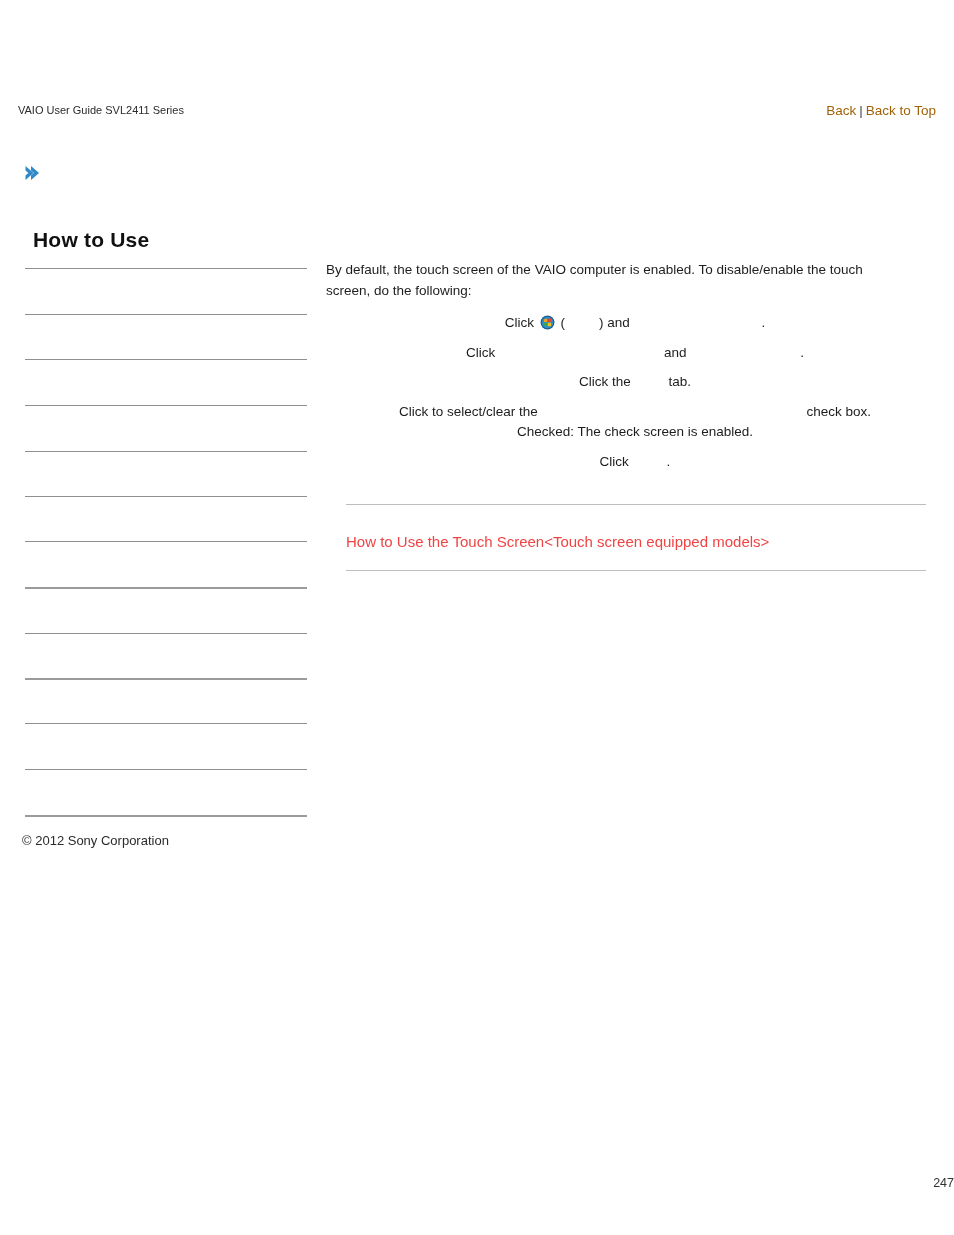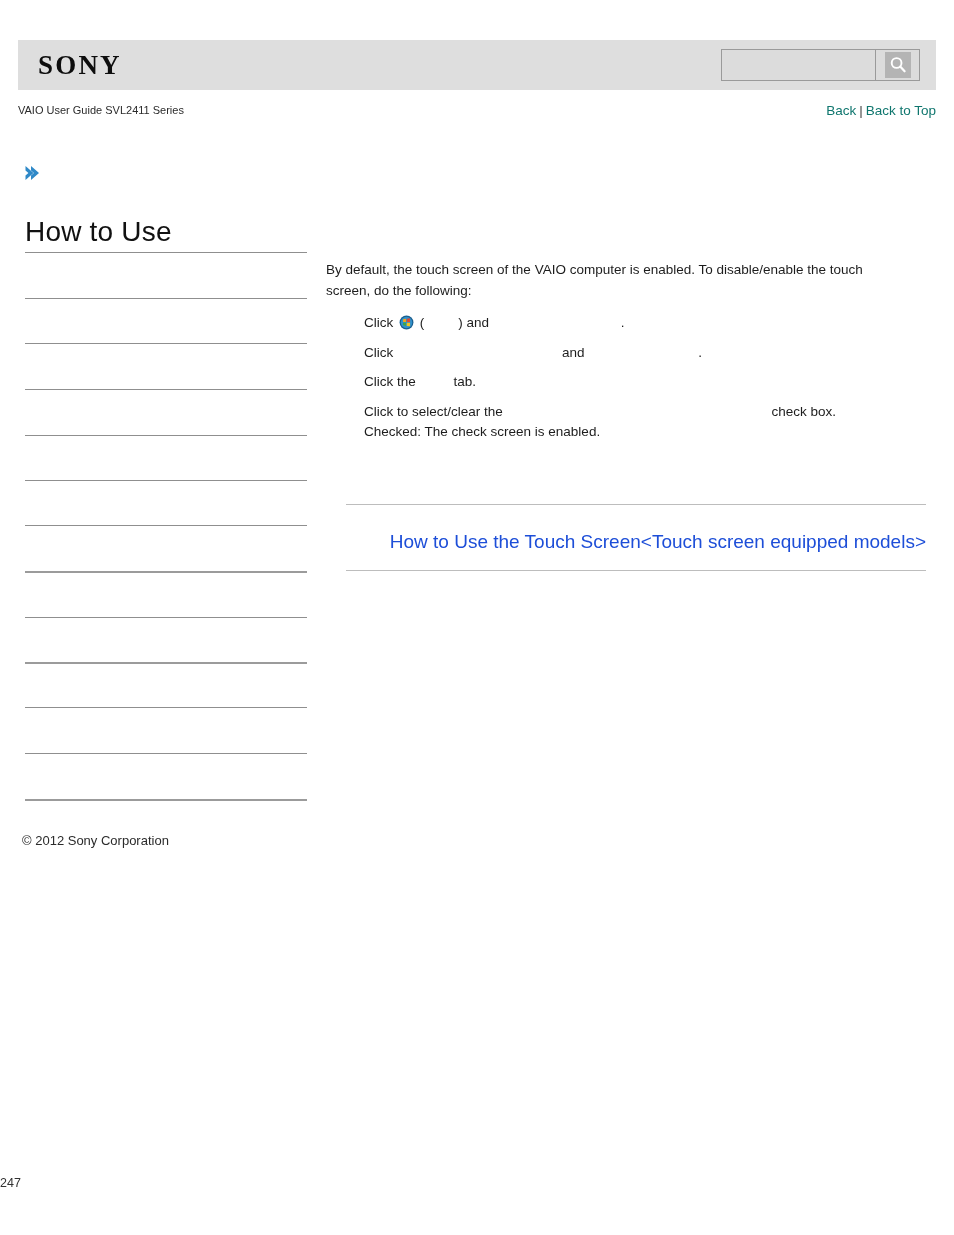--- a/index.html
+++ b/index.html
@@ -112,21 +112,21 @@
   .nav-links {
     position: absolute;
     right: 0;
     top: 0;
     font-size: 13.5px;
     line-height: 19px;
     white-space: nowrap;
     color: #1a73c7;
   }
   .nav-links a {
-    color: #0f766e;
+    color: #a16207;
     text-decoration: none;
     cursor: pointer;
   }
   .nav-links .sep {
     color: #444;
     padding: 0 3px;
   }
 
   
   .chevron-row {
@@ -143,25 +143,25 @@
   }
 
   
   .sidebar {
     position: absolute;
     left: 25px;
     top: 218px;
     width: 282px;
   }
   .sidebar-heading {
-    font-size: 28px;
-    font-weight: normal;
+    font-size: 21px;
+    font-weight: bold;
     color: #111111;
     line-height: 28px;
-    margin: 0;
+    margin: 8px;
     padding: 0 0 6px 0;
     letter-spacing: 0.2px;
   }
   .nav-list {
     list-style: none;
     margin: 0;
     padding: 0;
   }
   .nav-item {
     position: relative;
@@ -203,20 +203,21 @@
     font-size: 13.5px;
     line-height: 20.5px;
     color: #1d1d1d;
     margin: 0;
     width: 570px;
   }
   .steps {
     list-style: none;
     margin: 12px 0 0 0;
     padding: 0 0 0 38px;
+    text-align: center;
   }
   .step {
     font-size: 13.5px;
     line-height: 20.5px;
     color: #1d1d1d;
     margin-bottom: 9px;
     white-space: pre-wrap;
   }
   .step:last-child { margin-bottom: 0; }
   .step .sub {
@@ -243,60 +244,44 @@
     height: 0;
   }
   .rule-top   { position: absolute; left: 346px; top: 504px; width: 580px; }
   .rule-bottom{ position: absolute; left: 346px; top: 570px; width: 580px; }
 
   .related-link {
     position: absolute;
     left: 346px;
     top: 532px;
     width: 580px;
-    font-size: 19px;
+    font-size: 15px;
     line-height: 19px;
-    color: #1d4ed8;
+    color: #ef4444;
     text-decoration: none;
     cursor: pointer;
     white-space: nowrap;
-    text-align: right;
   }
 
   
   .page-number {
     position: absolute;
     left: 0;
     top: 1176px;
     width: 954px;
-    text-align: left;
+    text-align: right;
     font-size: 12.5px;
     color: #333333;
   }
 </style>
 </head>
 <body>
 
 <div class="page">
 
-  <div class="header-band">
-    <div class="sony-logo">SONY</div>
-
-    <div class="search-wrap">
-      <input class="search-input" type="text" placeholder="" value="" style="">
-      <button class="search-btn">
-        <span class="glyph-box">
-          <svg width="20" height="20" viewBox="0 0 20 20" aria-hidden="true">
-            <circle cx="8.6" cy="8" r="4.9" fill="none" stroke="#ffffff" stroke-width="1.9"></circle>
-            <line x1="12.2" y1="11.6" x2="16.6" y2="16.3" stroke="#ffffff" stroke-width="2.2" stroke-linecap="round"></line>
-          </svg>
-        </span>
-      </button>
-    </div>
-  </div>
 
   <div class="title-row">
     <div class="guide-title">VAIO User Guide SVL2411 Series</div>
     <div class="nav-links">
       <a href="#">Back</a><span class="sep">|</span><a href="#">Back to Top</a>
     </div>
   </div>
 
   <div class="chevron-row">
     <span class="chevron-icon">
@@ -367,20 +352,21 @@
               <path d="M4.3 8.2 L7.5 8.2 L7.5 11.5 L4.3 11.0 Z" fill="#3fa64a"></path>
               <path d="M8.3 8.2 L11.8 8.2 L11.8 12.1 L8.3 11.6 Z" fill="#f2c31c"></path>
             </svg></span><span> (</span><span class="gap-sm"></span><span>) and </span><span class="gap-lg"></span><span>.</span></li>
 
       <li class="step"><span>Click </span><span class="gap-xl"></span><span>and </span><span class="gap-md"></span><span>.</span></li>
 
       <li class="step"><span>Click the </span><span class="gap-sm"></span><span>tab.</span></li>
 
       <li class="step"><span>Click to select/clear the </span><span class="gap-xxl"></span><span>check box.</span><span class="sub">Checked: The check screen is enabled.</span></li>
 
+      <li class="step"><span>Click </span><span class="gap-sm"></span><span>.</span></li>
 
     </ol>
   </div>
 
   <hr class="hr-rule rule-top">
 
   <a class="related-link" href="#">How to Use the Touch Screen&lt;Touch screen equipped models&gt;</a>
 
   <hr class="hr-rule rule-bottom">
 

